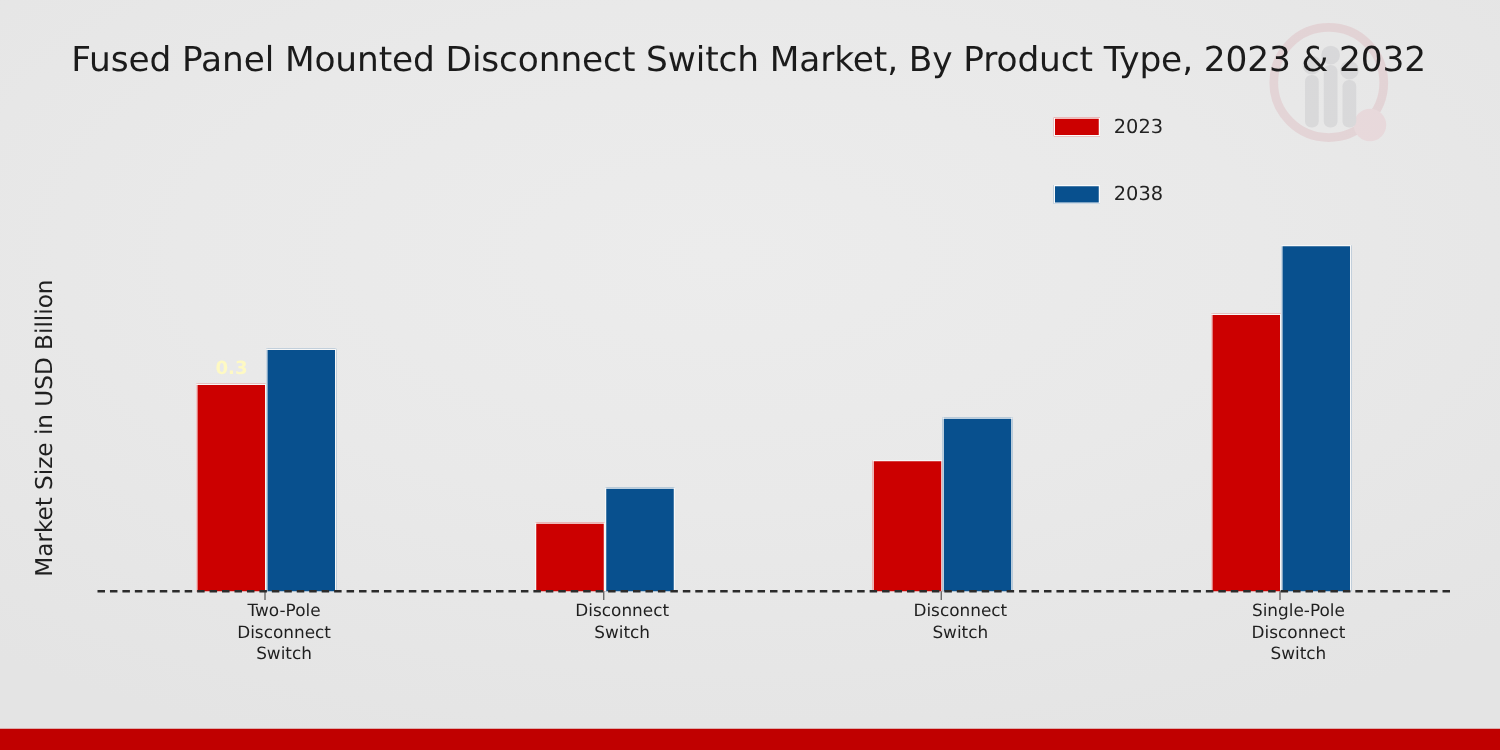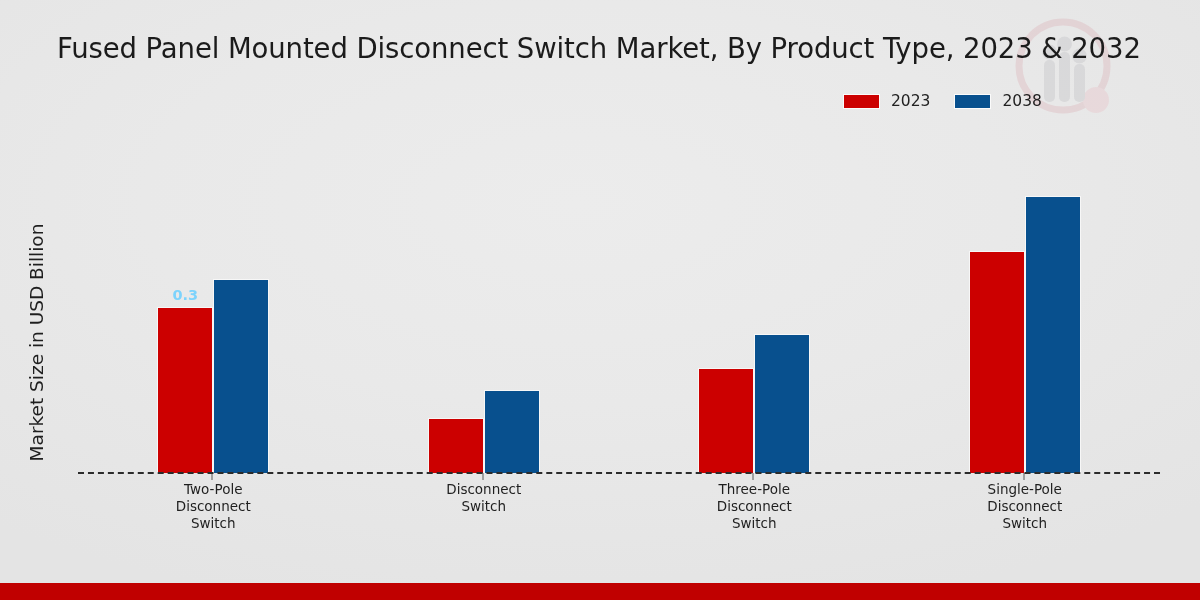--- a/index.html
+++ b/index.html
@@ -48,21 +48,22 @@
     font-family: "DejaVu Sans", sans-serif;
   }
 
   
   .legend {
     position: absolute;
     left: 843px;
     top: 92px;
     display: flex;
     align-items: center;
-    gap: 24px;
+    gap: 36px;
+    flex-direction: column;
   }
   .legend-item {
     display: flex;
     align-items: center;
     gap: 11px;
   }
   .legend-swatch {
     width: 37px;
     height: 15px;
     border: 1px solid #fbfbfb;
@@ -125,38 +126,38 @@
     border-bottom: none;
   }
   .bar-label {
     position: absolute;
     bottom: 100%;
     left: 50%;
     transform: translateX(-50%);
     margin-bottom: 5px;
     font-size: 14.5px;
     font-weight: bold;
-    color: #7dd3fc;
+    color: #fef9c3;
     white-space: nowrap;
   }
 
   .tick {
     position: absolute;
     bottom: -7px;
     left: 50%;
     transform: translateX(-50%);
     width: 1px;
     height: 7px;
     background: #5a5a5a;
   }
 
   
   .cat-labels {
     position: absolute;
-    left: 78px;
+    left: 92px;
     top: 481px;
     width: 1082px;
     display: flex;
   }
   .cat-label {
     flex: 1 1 0;
     text-align: center;
     font-size: 13.5px;
     line-height: 17px;
     color: #1f1f1f;
@@ -245,21 +246,20 @@
       <div class="cat-label">
         <div>Two-Pole</div>
         <div>Disconnect</div>
         <div>Switch</div>
       </div>
       <div class="cat-label">
         <div>Disconnect</div>
         <div>Switch</div>
       </div>
       <div class="cat-label">
-        <div>Three-Pole</div>
         <div>Disconnect</div>
         <div>Switch</div>
       </div>
       <div class="cat-label">
         <div>Single-Pole</div>
         <div>Disconnect</div>
         <div>Switch</div>
       </div>
     </div>
 

